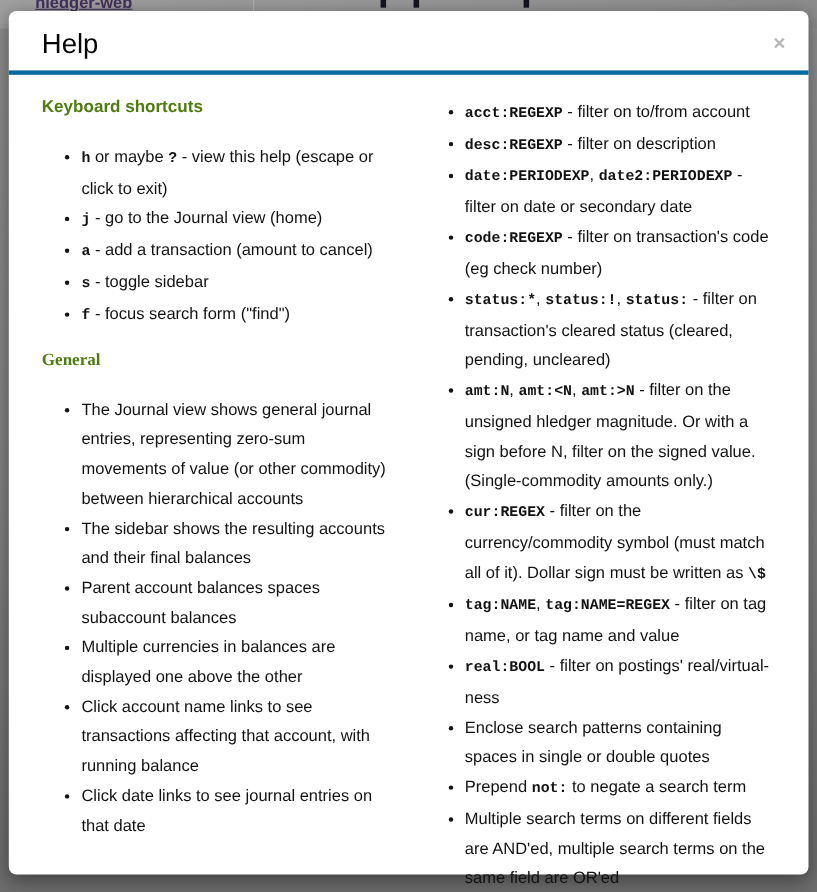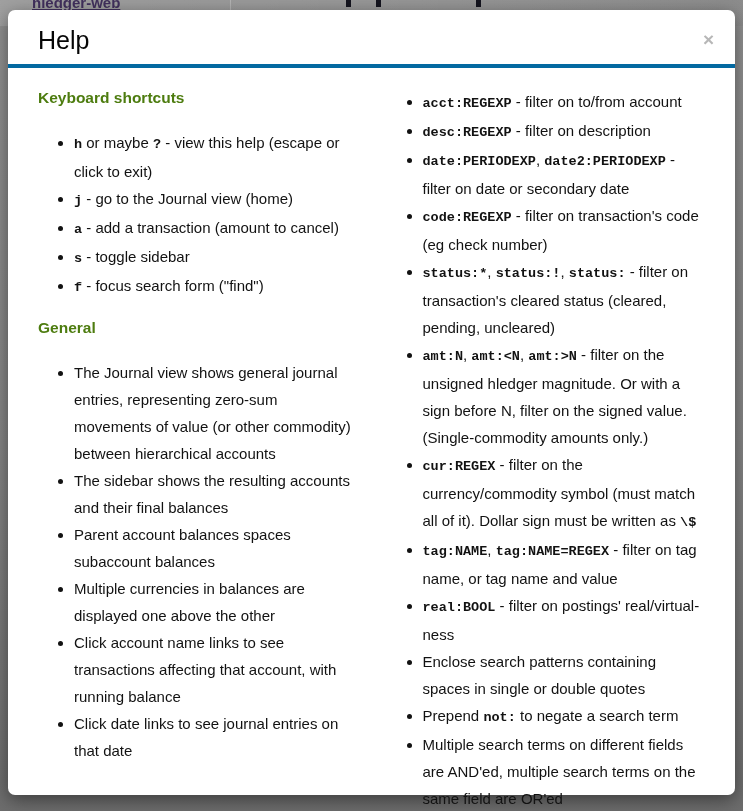--- a/index.html
+++ b/index.html
@@ -52,21 +52,21 @@
   }
   .modal-body{
     display:flex;align-items:flex-start;
     padding:20px 15px 0 15px;box-sizing:border-box;
   }
   .help-col{width:50%;box-sizing:border-box;padding:0 15px;}
   .section-heading{
     font-size:15.5px;font-weight:bold;color:#4d7c0f;
     margin:0 0 22px 0;line-height:19px;
   }
-  .section-heading + ul + .section-heading{margin-top:17px;}
+  .section-heading + ul + .section-heading{margin-top:17px;font-family:Liberation Serif, serif;}
   .help-col ul{
     margin:0;padding:0 0 0 36px;list-style:disc outside;
   }
   .help-col li{
     font-size:15px;line-height:27px;color:#121212;margin:0;
   }
   .help-col ul{margin-bottom:0;}
   .help-col code{
     font-family:"Liberation Mono","DejaVu Sans Mono",monospace;
     font-weight:bold;font-size:13.5px;color:#121212;

